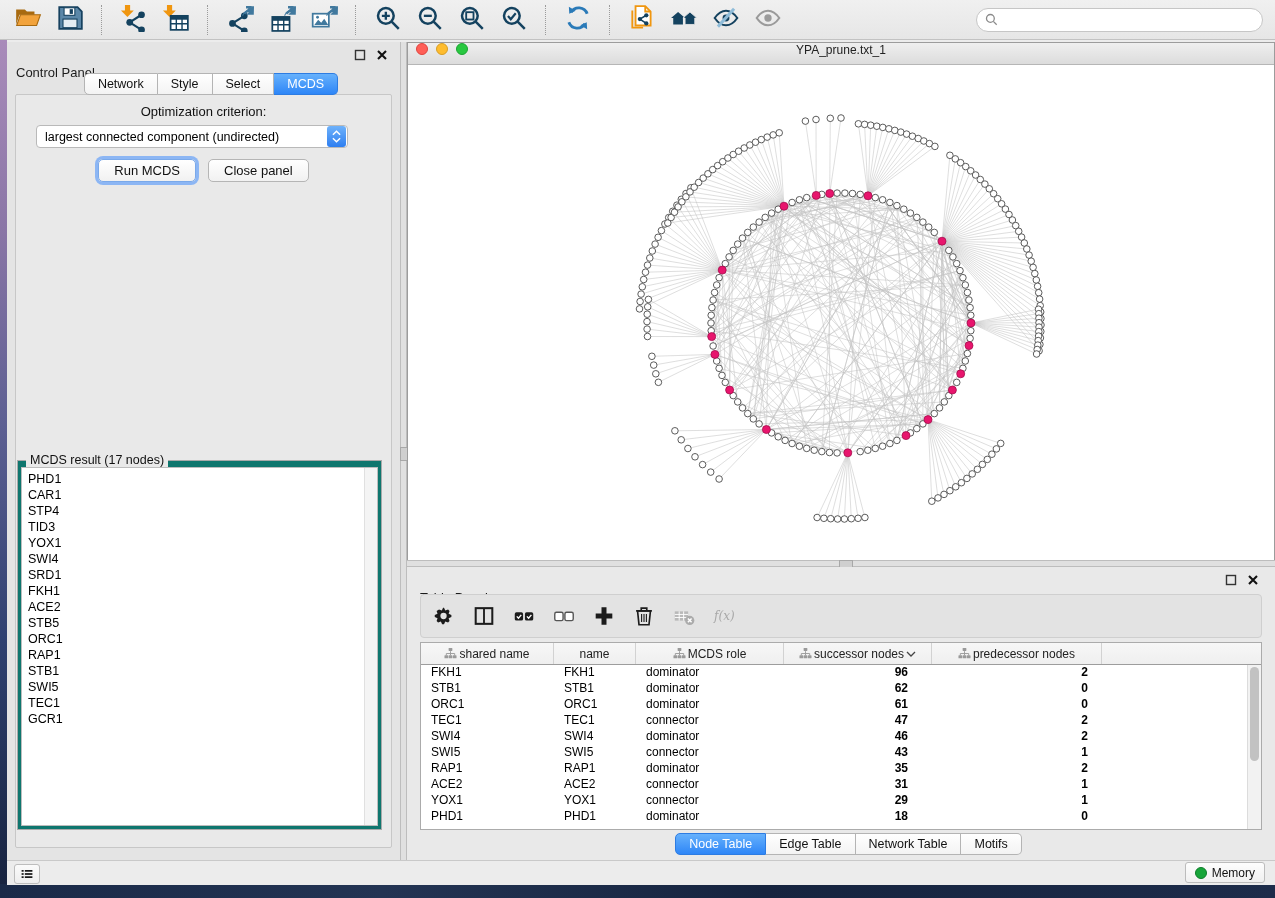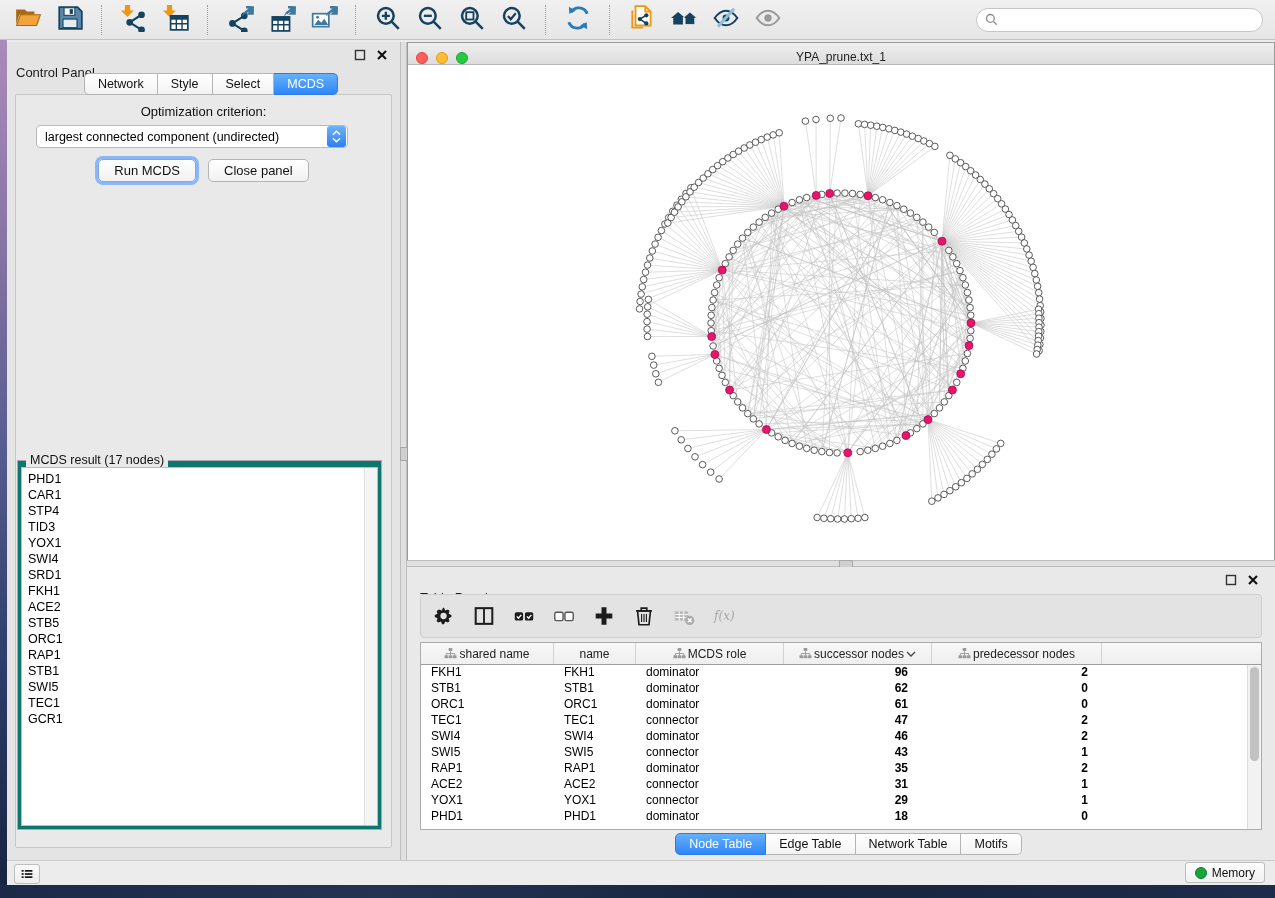--- a/index.html
+++ b/index.html
@@ -57,21 +57,21 @@
   
   #v-splitter{position:absolute;left:400px;top:42px;width:7px;height:818px;background:#e0e0e0;
     border-left:1px solid #bdbdbd;border-right:1px solid #bdbdbd;box-sizing:border-box;}
   .grip{position:absolute;background:#cfcfcf;border:1px solid #a8a8a8;}
   #h-splitter{position:absolute;left:407px;top:560px;width:868px;height:7px;background:#e0e0e0;
     border-top:1px solid #bdbdbd;border-bottom:1px solid #bdbdbd;box-sizing:border-box;}
   
   #network-window{position:absolute;left:407px;top:42px;width:868px;height:518px;border:1px solid #9c9c9c;
     box-sizing:border-box;background:#fff;}
   #net-titlebar{height:21px;background:linear-gradient(#efefef,#dcdcdc);border-bottom:1px solid #b6b6b6;
-    display:flex;align-items:flex-end;position:relative;}
+    display:flex;align-items:flex-start;position:relative;}
   .traffic{display:flex;gap:8px;margin-left:8px;}
   .tl{width:12px;height:12px;border-radius:50%;}
   #net-title{position:absolute;left:0;width:100%;text-align:center;font-size:12px;color:#222;}
   #net-canvas{position:relative;width:100%;height:495px;background:#fff;overflow:hidden;}
   #graph-svg{position:absolute;left:0;top:0;}
   
   #table-panel{position:absolute;left:407px;top:567px;width:868px;height:293px;background:#e9e9e9;}
   #tp-toolbar{position:absolute;left:13px;top:27px;width:842px;height:44px;background:#e3e3e3;
     border:1px solid #cfcfcf;border-radius:4px;display:flex;align-items:center;padding:0 10px;box-sizing:border-box;gap:14px;}
   .tpt-btn{border:none;background:transparent;padding:1px;text-decoration:underline;}

